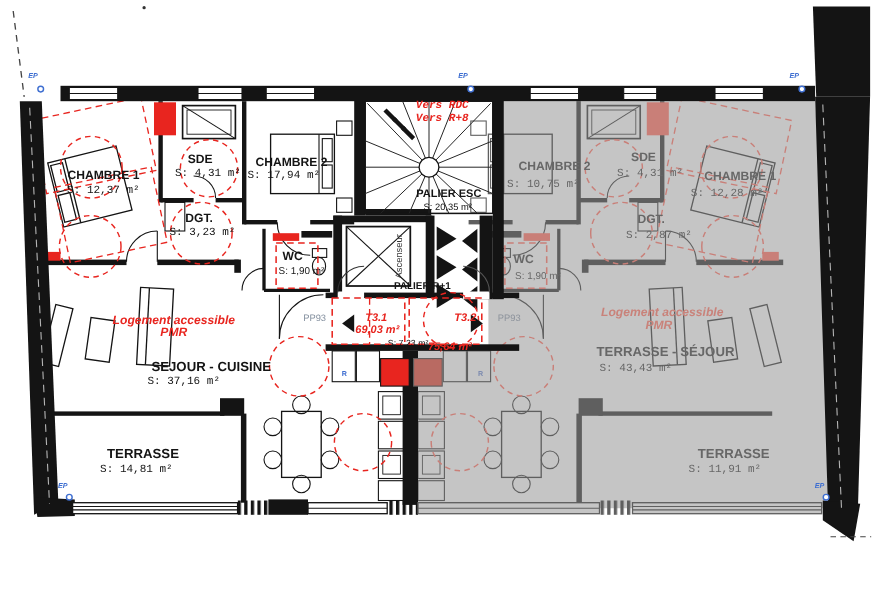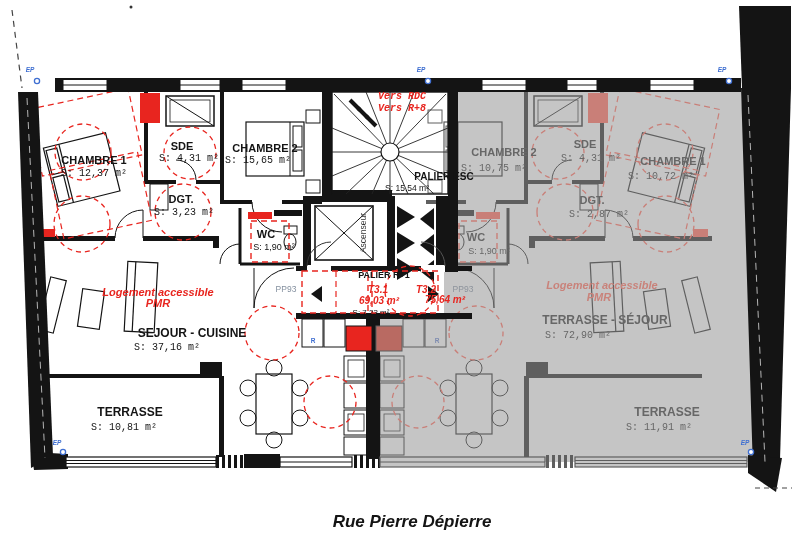--- a/index.html
+++ b/index.html
@@ -12,21 +12,21 @@
   .i{font-style:italic;}
   .red{color:#e8251f;}
   .dimred{color:#c9827a;}
   .dim{color:#676767;}
   .blue{color:#3f6fd1;}
   .dimblue{color:#7d8bb0;}
   .steel{color:#84909f;}
   .dimsteel{color:#8d939c;}
   .vert{transform:translate(-50%,-50%) rotate(-90deg);}
   .s6{font-size:6.5px;}.s8{font-size:8px;margin-top:20px;}.s85{font-size:8.5px;}.s9{font-size:9px;}
-  .s95{font-size:10px;font-family:Liberation Mono, monospace;}.s10{font-size:10px;margin-left:36px;}.s11{font-size:11px;}.s12{font-size:12px;}
+  .s95{font-size:10px;font-family:Liberation Mono, monospace;}.s10{font-size:10px;}.s11{font-size:11px;}.s12{font-size:12px;}
   .s17{font-size:17px;}
 </style>
 </head>
 <body>
 
 <div id="stage">
 
 <svg id="plan-svg" width="800" height="557" viewBox="0 0 800 557">
   <defs>
     <pattern id="hb" patternUnits="userSpaceOnUse" width="6" height="13">
@@ -265,66 +265,65 @@
         <circle cx="63" cy="452" r="2.6"></circle>
     <circle cx="751" cy="452" r="2.6"></circle>
   </g>
 </svg>
 
 <div class="lbl b s11" style="left:94px;top:160px">CHAMBRE 1</div>
 <div class="lbl s95" style="left:94px;top:174px">S: 12,37 m²</div>
 <div class="lbl b s11" style="left:182px;top:146px">SDE</div>
 <div class="lbl s95" style="left:189px;top:159px">S: 4,31 m²</div>
 <div class="lbl b s11" style="left:265px;top:148px">CHAMBRE 2</div>
-<div class="lbl s95" style="left:258px;top:161px">S: 15,65 m²</div>
+<div class="lbl s95" style="left:258px;top:161px">S: 17,94 m²</div>
 <div class="lbl b s11" style="left:181px;top:199px">DGT.</div>
 <div class="lbl s95" style="left:184px;top:213px">S: 3,23 m²</div>
 <div class="lbl b s11" style="left:266px;top:234px">WC</div>
 <div class="lbl s9" style="left:274px;top:247px">S: 1,90 m²</div>
 <div class="lbl b i red s11" style="left:158px;top:292px">Logement accessible</div>
 <div class="lbl b i red s11" style="left:158px;top:303px">PMR</div>
 <div class="lbl b s12" style="left:192px;top:333px">SEJOUR - CUISINE</div>
 <div class="lbl s95" style="left:167px;top:348px">S: 37,16 m²</div>
 <div class="lbl b s12" style="left:130px;top:412px">TERRASSE</div>
-<div class="lbl s95" style="left:124px;top:428px">S: 10,81 m²</div>
+<div class="lbl s95" style="left:124px;top:428px">S: 14,81 m²</div>
 <div class="lbl steel s85" style="left:286px;top:289px">PP93</div>
 
 <div class="lbl b i red s95" style="left:402px;top:97px">Vers RDC</div>
 <div class="lbl b i red s95" style="left:402px;top:109px">Vers R+8</div>
 <div class="lbl b s10" style="left:408px;top:177px">PALIER ESC</div>
-<div class="lbl s85" style="left:407px;top:188px">S: 15,54 m²</div>
+<div class="lbl s85" style="left:407px;top:188px">S: 20,35 m²</div>
 <div class="lbl vert s85" style="left:363px;top:233px;color:#333">Ascenseur</div>
-<div class="lbl b s9" style="left:384px;top:275px">PALIER R+1</div>
+<div class="lbl b s9" style="left:384px;top:260px">PALIER R+1</div>
 <div class="lbl s8" style="left:371px;top:293px">S: 7,23 m²</div>
 <div class="lbl b i red s10" style="left:342px;top:290px">T3.1</div>
 <div class="lbl b i red s10" style="left:343px;top:301px">69,03 m²</div>
-<div class="lbl b i red s10" style="left:390px;top:290px">T3.2</div>
-<div class="lbl b i red s10" style="left:409px;top:300px">75,64 m²</div>
+<div class="lbl b i red s10" style="left:423px;top:290px">T3.2</div>
+<div class="lbl b i red s10" style="left:409px;top:316px">75,64 m²</div>
 <div class="lbl b blue s6" style="left:313px;top:341px">R</div>
 <div class="lbl b dimblue s6" style="left:437px;top:341px">R</div>
 
 <div class="lbl b dim s11" style="left:504px;top:152px">CHAMBRE 2</div>
 <div class="lbl dim s95" style="left:494px;top:169px">S: 10,75 m²</div>
 <div class="lbl b dim s11" style="left:585px;top:144px">SDE</div>
 <div class="lbl dim s95" style="left:591px;top:159px">S: 4,31 m²</div>
 <div class="lbl b dim s11" style="left:673px;top:161px">CHAMBRE 1</div>
-<div class="lbl dim s95" style="left:661px;top:177px">S: 10,72 m²</div>
+<div class="lbl dim s95" style="left:661px;top:177px">S: 12,28 m²</div>
 <div class="lbl b dim s11" style="left:592px;top:200px">DGT.</div>
 <div class="lbl dim s95" style="left:599px;top:215px">S: 2,87 m²</div>
 <div class="lbl b dim s11" style="left:476px;top:237px">WC</div>
 <div class="lbl dim s9" style="left:489px;top:251px">S: 1,90 m²</div>
 <div class="lbl b i dimred s11" style="left:602px;top:285px">Logement accessible</div>
 <div class="lbl b i dimred s11" style="left:599px;top:297px">PMR</div>
 <div class="lbl b dim s12" style="left:605px;top:320px">TERRASSE - SÉJOUR</div>
-<div class="lbl dim s95" style="left:578px;top:336px">S: 72,90 m²</div>
+<div class="lbl dim s95" style="left:578px;top:336px">S: 43,43 m²</div>
 <div class="lbl b dim s12" style="left:667px;top:412px">TERRASSE</div>
 <div class="lbl dim s95" style="left:659px;top:428px">S: 11,91 m²</div>
 <div class="lbl dimsteel s85" style="left:463px;top:289px">PP93</div>
 
 <div class="lbl b i blue s6" style="left:30px;top:70px">EP</div>
 <div class="lbl b i blue s6" style="left:421px;top:70px">EP</div>
 <div class="lbl b i blue s6" style="left:722px;top:70px">EP</div>
 <div class="lbl b i blue s6" style="left:57px;top:443px">EP</div>
 <div class="lbl b i blue s6" style="left:745px;top:443px">EP</div>
 
-<div class="lbl b i s17" style="left:412px;top:521px">Rue Pierre Dépierre</div>
 
 </div>
 
 </body></html>

